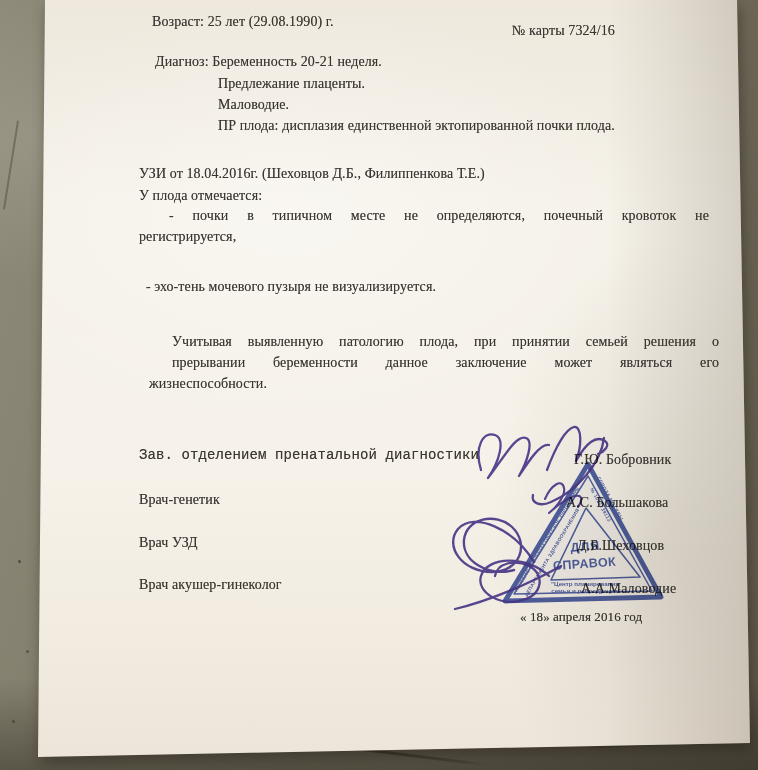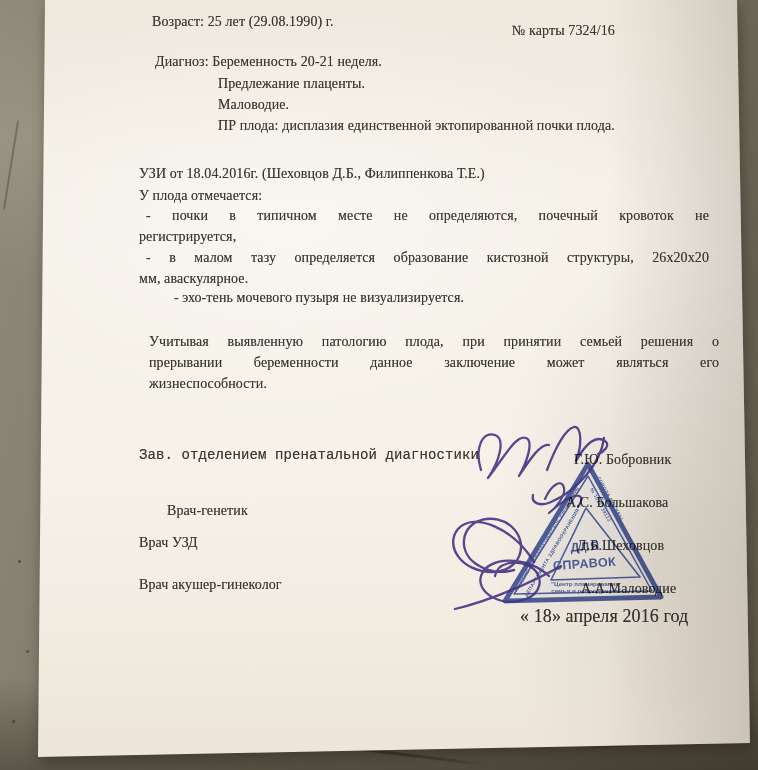--- a/index.html
+++ b/index.html
@@ -33,42 +33,42 @@
     background:
       radial-gradient(ellipse 520px 300px at 38% 28%, rgba(255,255,255,.4), transparent 72%),
       radial-gradient(ellipse 240px 430px at 87% 70%, rgba(120,108,92,.16), transparent 70%),
       linear-gradient(90deg, rgba(0,0,0,0) 80%, rgba(120,108,92,.10) 88%, rgba(108,98,82,.22) 97%, rgba(100,90,75,.26) 100%),
       linear-gradient(180deg, #eee8dd 0%, #f5f1e8 26%, #f6f2e9 62%, #f0e9de 88%, #ece4d8 100%);
   }
 
   
   .doc-text { position:absolute; color:#3a3631; font-size:14px; line-height:21px;
     text-shadow:0 0 .6px rgba(58,54,49,.55); letter-spacing:.1px; }
-  .just { text-align:justify; text-align-last:justify; }
+  .just { text-align:justify; text-align-last:justify;margin-left:23px; }
   .dash-indent { text-indent:7px; }
 
   .age-line        { left:152px; top:11px;  }
   .card-number     { left:512px; top:20px;  }
   .diag-first      { left:155px; top:51px;  }
   .diag-cont       { left:218px; top:73px;  width:500px; }
   .uzi-title       { left:139px; top:163px; }
   .uzi-subtitle    { left:139px; top:185px; }
   .finding-1       { left:139px; top:205px; width:570px; }
   .finding-2       { left:139px; top:247px; width:570px; }
-  .finding-3       { left:139px; top:287px; width:570px;margin-left:28px; }
+  .finding-3       { left:139px; top:276px; width:570px; }
   .conclusion      { left:149px; top:331px; width:570px; line-height:21px; }
   .sig-label-1     { left:139px; top:445px;font-family:Liberation Mono, monospace; }
   .sig-name-1      { left:574px; top:449px; }
-  .sig-label-2     { left:139px; top:500px;margin-left:28px; }
+  .sig-label-2     { left:139px; top:489px; }
   .sig-name-2      { left:566px; top:492px; }
   .sig-label-3     { left:139px; top:532px; }
   .sig-name-3      { left:577px; top:535px; }
   .sig-label-4     { left:139px; top:574px; }
   .sig-name-4      { left:581px; top:578px; }
-  .date-line       { left:520px; top:606px; font-size:18px; color:#35312c; }
+  .date-line       { left:520px; top:606px; font-size:13px; color:#35312c; }
 
   
   .ink-overlay { position:absolute; left:0; top:0; width:758px; height:770px; mix-blend-mode:multiply; }
   .stamp-center-text { font-family:"Liberation Sans","DejaVu Sans",sans-serif; font-weight:bold; }
   .stamp-tiny-text { font-family:"Liberation Sans","DejaVu Sans",sans-serif; font-weight:bold; }
 </style>
 </head>
 <body>
 
 <div class="table-bg"></div>
@@ -89,24 +89,20 @@
       <div>Маловодие.</div>
       <div>ПР плода: дисплазия единственной эктопированной почки плода.</div>
     </div>
 
     <div class="doc-text uzi-title">УЗИ от 18.04.2016г. (Шеховцов Д.Б., Филиппенкова Т.Е.)</div>
     <div class="doc-text uzi-subtitle">У плода отмечается:</div>
 
     <div class="doc-text finding-1">
       <div class="just dash-indent">- почки в типичном месте не определяются, почечный кровоток не</div>
       <div>регистрируется,</div>
-    </div>
-    <div class="doc-text finding-2">
-      <div class="just dash-indent">- в малом тазу определяется образование кистозной структуры, 26х20х20</div>
-      <div>мм, аваскулярное.</div>
     </div>
     <div class="doc-text finding-3">
       <div class="dash-indent">- эхо-тень мочевого пузыря не визуализируется.</div>
     </div>
 
     <div class="doc-text conclusion">
       <div class="just">Учитывая выявленную патологию  плода, при принятии семьей решения о</div>
       <div class="just">прерывании беременности данное заключение может являться его</div>
       <div>жизнеспособности.</div>
     </div>

